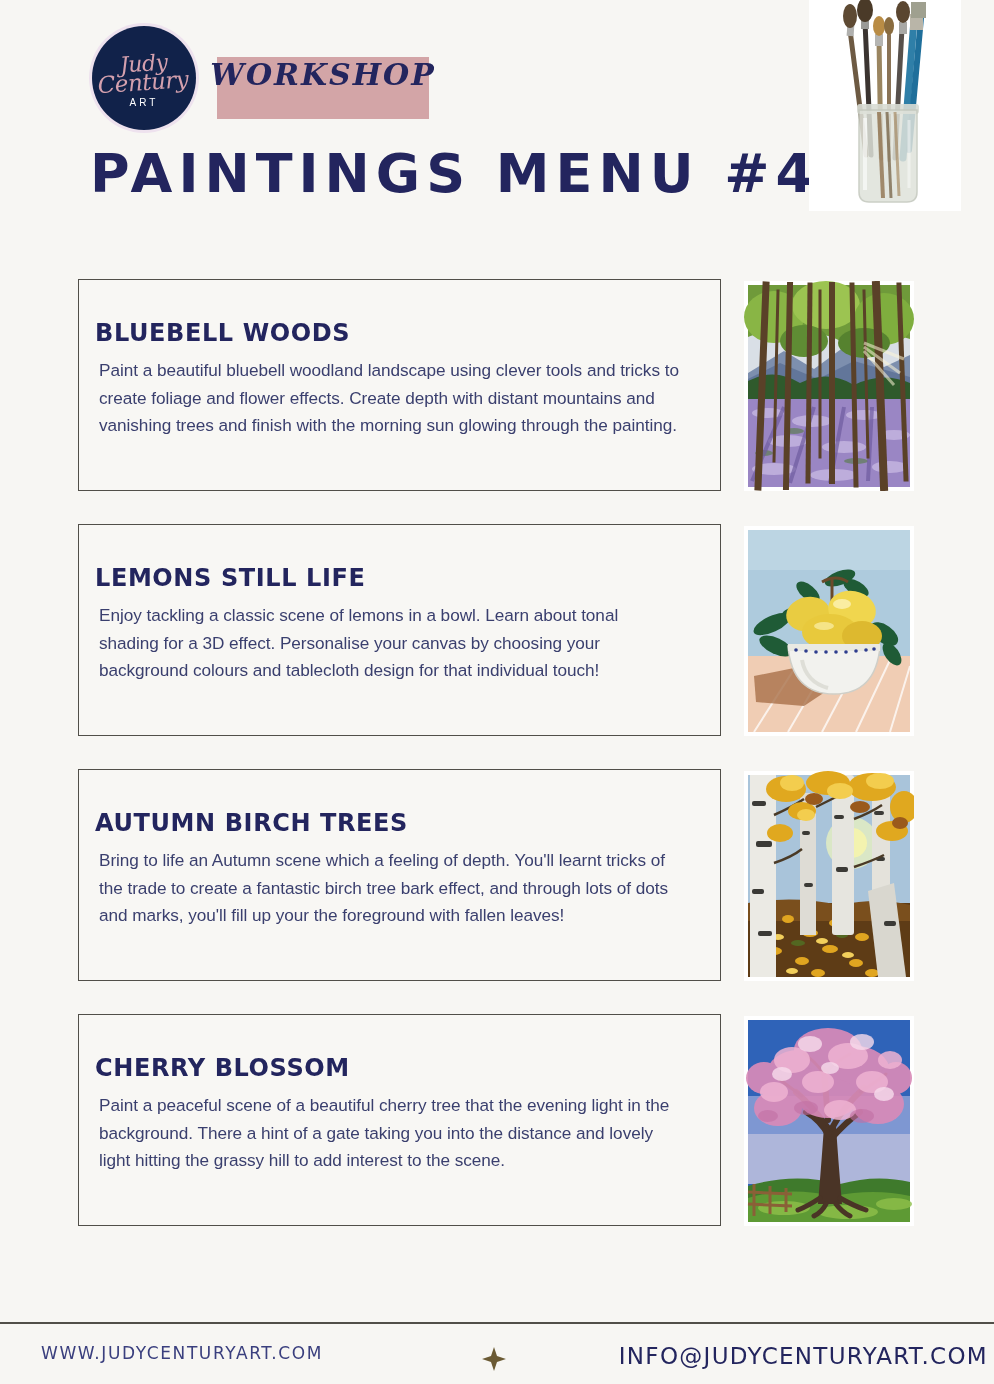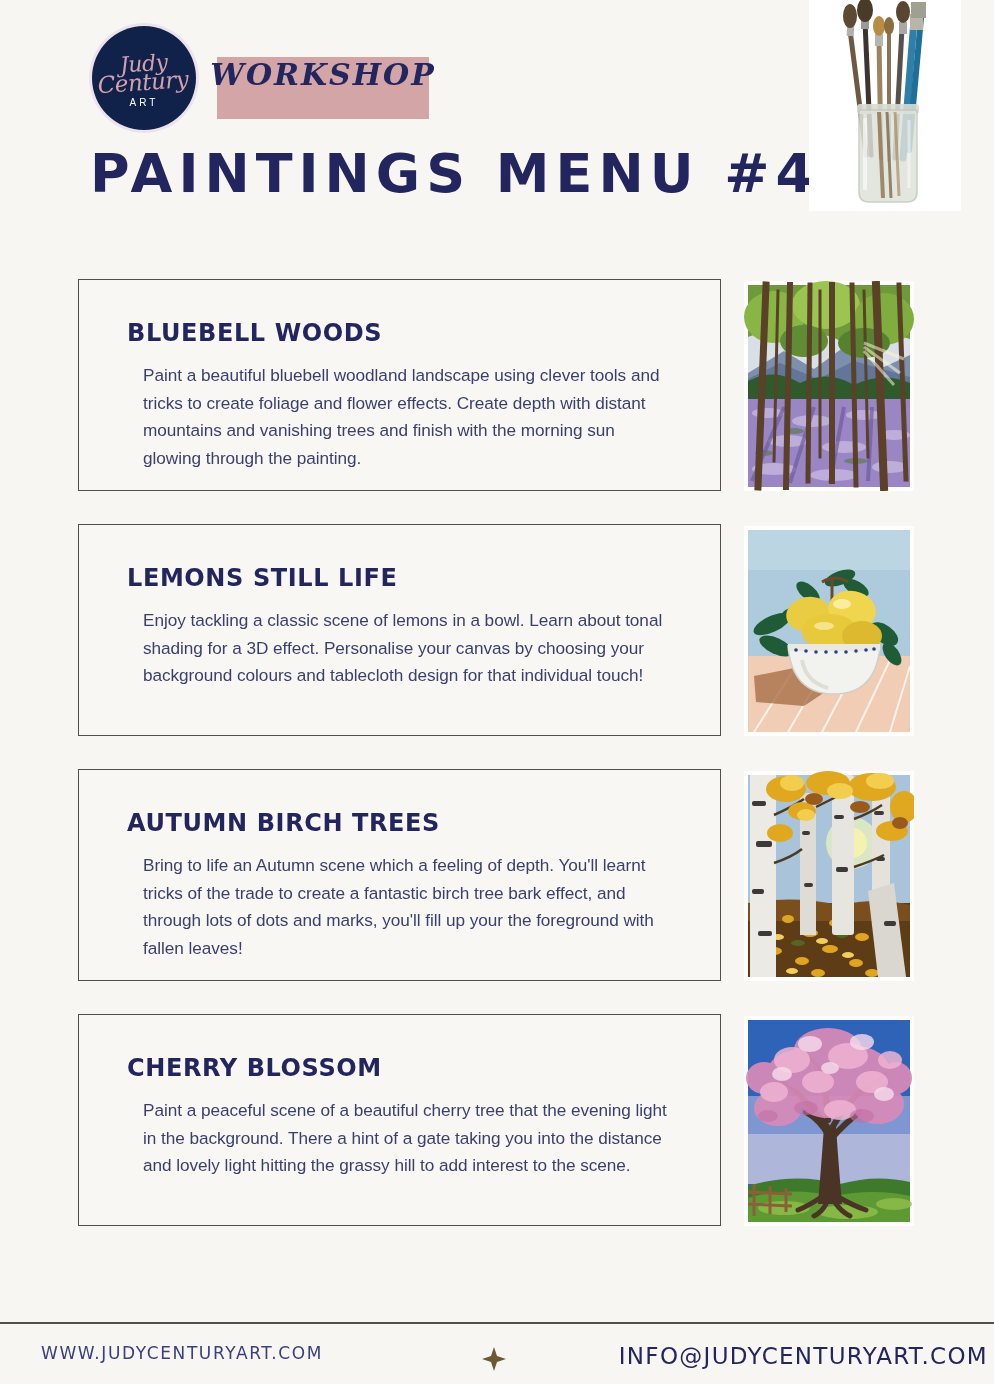--- a/index.html
+++ b/index.html
@@ -108,37 +108,37 @@
     height: 245px;
   }
   .card-box {
     position: absolute;
     left: 78px; top: 0;
     width: 643px;
     height: 212px;
     border: 1.5px solid #514f49;
     background: #f8f7f4;
     box-sizing: border-box;
-    padding: 40px 32px 0 48px;
+    padding: 40px 32px 0 16px;
   }
   .card-title {
     color: #23255e;
     font-family: "DejaVu Sans", sans-serif;
     font-weight: bold;
     font-size: 24px;
     letter-spacing: 0.6px;
     margin: 0 0 11px 0;
     line-height: 1.1;
   }
   .card-desc {
     color: #3a3f6e;
     font-family: "Liberation Sans", sans-serif;
     font-size: 17.2px;
     line-height: 27.5px;
-    margin: 16px;
+    margin: 4px;
     max-width: 580px;
     letter-spacing: -0.05px;
   }
   .card-thumb {
     position: absolute;
     left: 744px; top: 2px;
     width: 170px;
     height: 210px;
     overflow: hidden;
     background: #ffffff;

